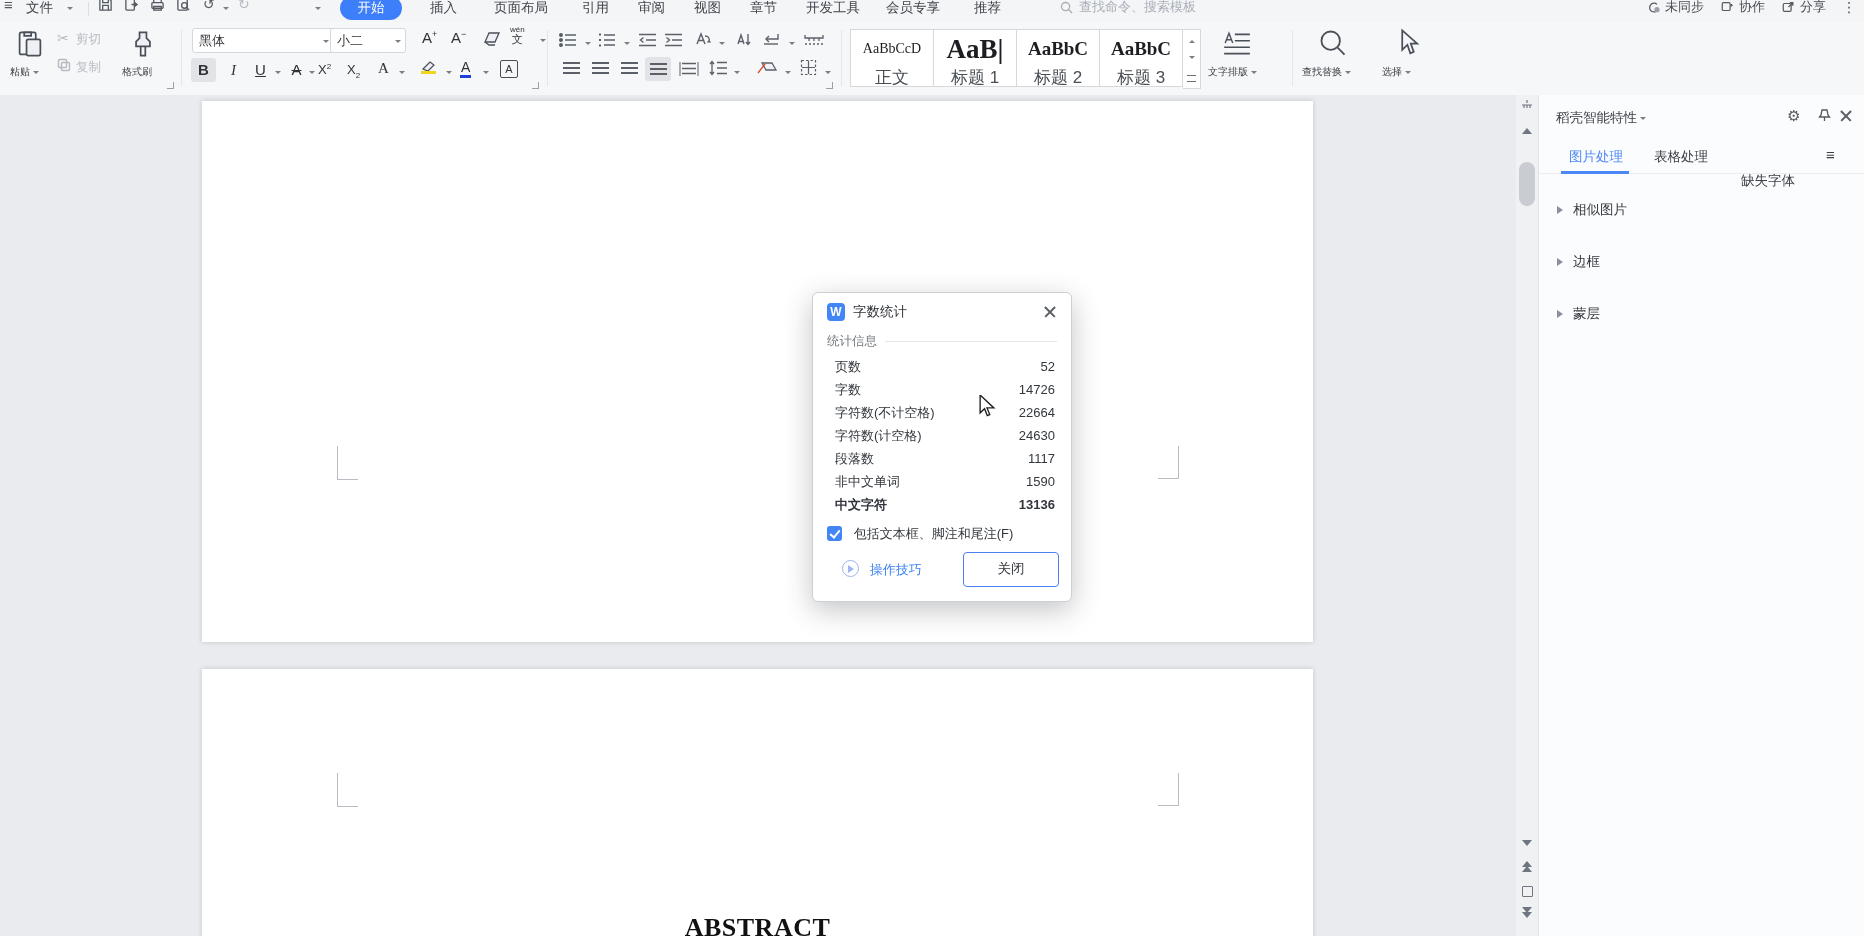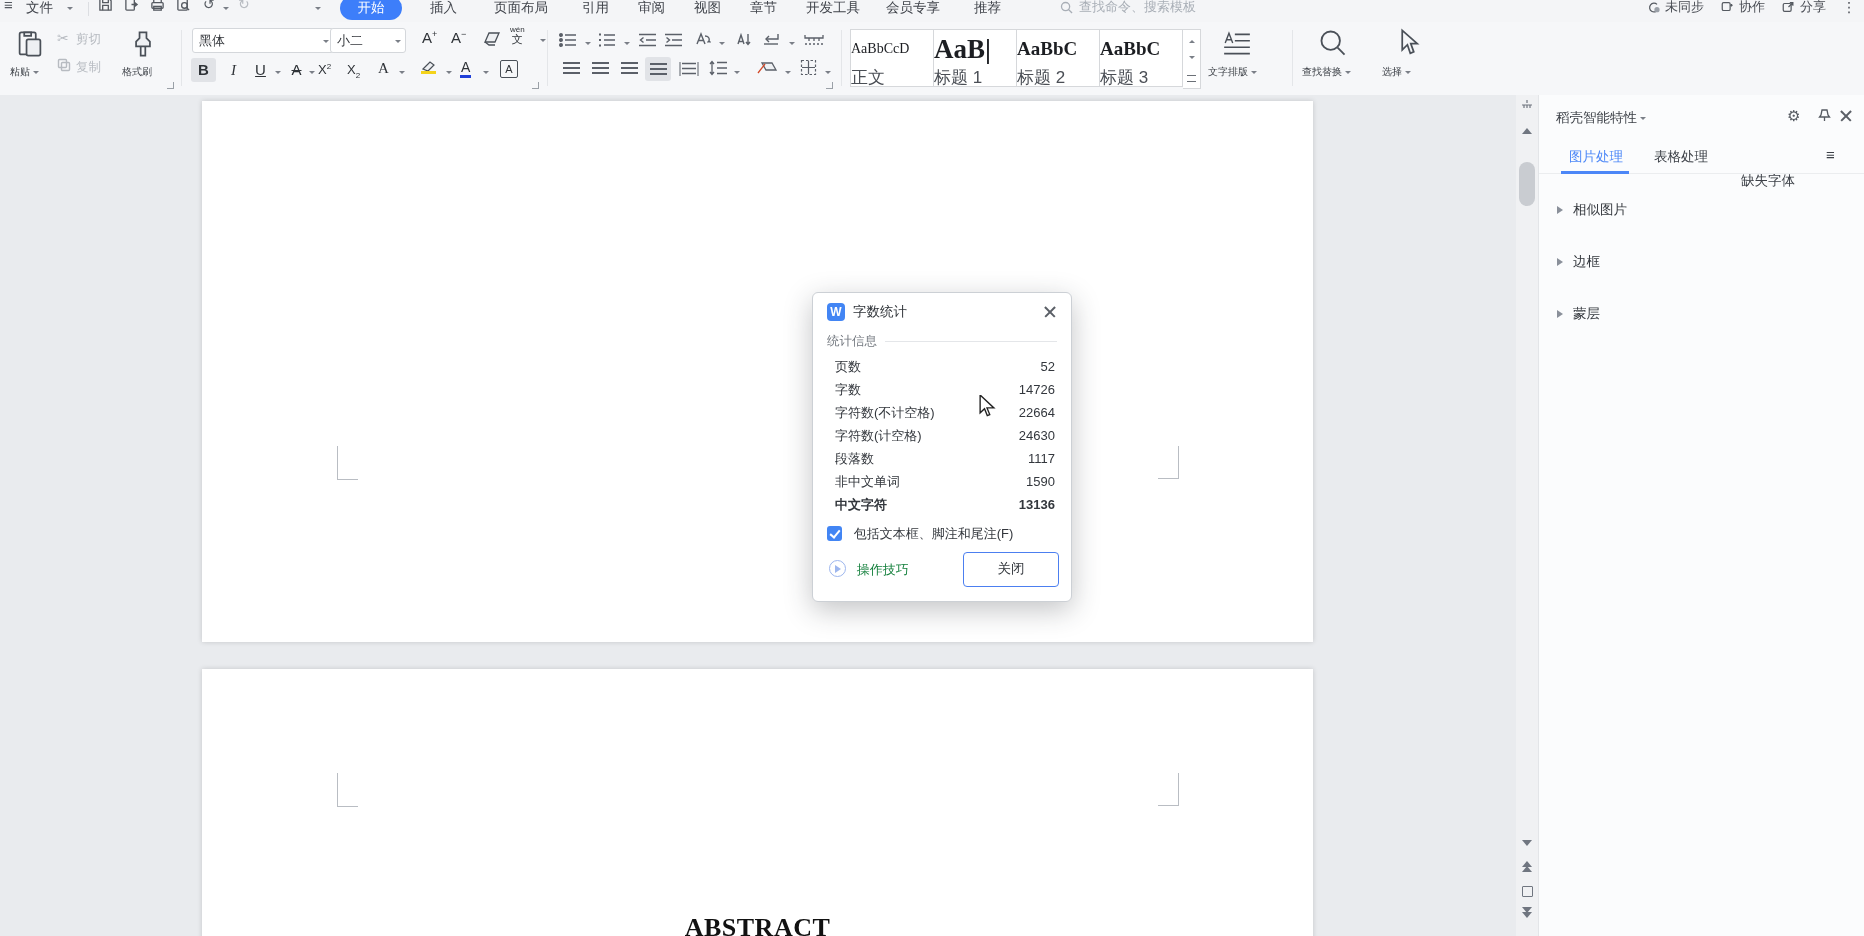--- a/index.html
+++ b/index.html
@@ -23,21 +23,21 @@
   .gsep{position:absolute;top:8px;width:1px;height:56px;background:#e4e6e9;}
   .biglbl{position:absolute;font-size:10px;color:#3c4047;}
   .gray, .gray *{color:#b7bbc1 !important;stroke:#b7bbc1 !important;}
   .combo{position:absolute;height:23px;background:#fff;border:1px solid #d4d7db;border-radius:3px;
          line-height:23px;padding:0 6px;font-size:13px;color:#33363b;}
   .combo .dd{position:absolute;right:4px;top:9px;}
   .fmt{position:absolute;width:25px;height:24px;text-align:center;line-height:24px;font-size:15px;color:#2f3338;border-radius:3px;}
   .hl{background:#e1e3e7;}
   .lns{display:inline-block;width:17px;height:13px;background:repeating-linear-gradient(#5b6069 0 1.5px,transparent 1.5px 5.2px);}
   .stylebox{width:82px;height:56px;background:#fff;border:1px solid #d6d8db;border-left:none;
-            position:relative;}
+            text-align:center;position:relative;}
   .stylebox:first-child{border-left:1px solid #d6d8db;}
   .stylebox .pv{font-family:"Liberation Serif",serif;color:#1c1e22;display:block;height:36px;line-height:38px;overflow:hidden;}
   .stylebox .nm{font-size:17px;color:#4a4e55;}
   .corner{position:absolute;width:6px;height:6px;border-right:1px solid #9aa0a7;border-bottom:1px solid #9aa0a7;}
   
   .docarea{position:absolute;left:0;top:95px;width:1516px;height:841px;background:#e9ebee;overflow:hidden;}
   .page{position:absolute;left:202px;width:1111px;background:#fff;box-shadow:0 0 5px rgba(0,0,0,.16);}
   .mark{position:absolute;border-color:#b9bdc3;border-style:solid;width:20px;height:32px;}
   .docserif{font-family:"Liberation Serif",serif;color:#111;}
   
@@ -408,21 +408,21 @@
           <span>1590</span>
         </div>
       <div class="dlg-row" style="top:200px;font-weight:bold;">
           <span>中文字符</span>
           <span>13136</span>
         </div>
       <div class="abs" style="left:14px;top:232px;">
         <span class="chk"></span>
         <span style="margin-left:8px;">包括文本框、脚注和尾注(F)</span>
       </div>
-      <div class="abs" style="left:16px;bottom:22px;color:#15803d;">
+      <div class="abs" style="left:29px;bottom:22px;color:#3b82f6;">
         <span class="playc"></span>
         <span style="margin-left:7px;">操作技巧</span>
       </div>
       <div class="closebtn">关闭</div>
     </div>
 
     <span class="abs" style="left:978px;top:300px;">
       <svg width="18" height="22" viewBox="0 0 12 16">
           <path d="M1 0v13l3.2-3 2 5 1.8-.8-2-4.8H11z" fill="#fff" stroke="#222" stroke-width="1"></path>
         </svg>

